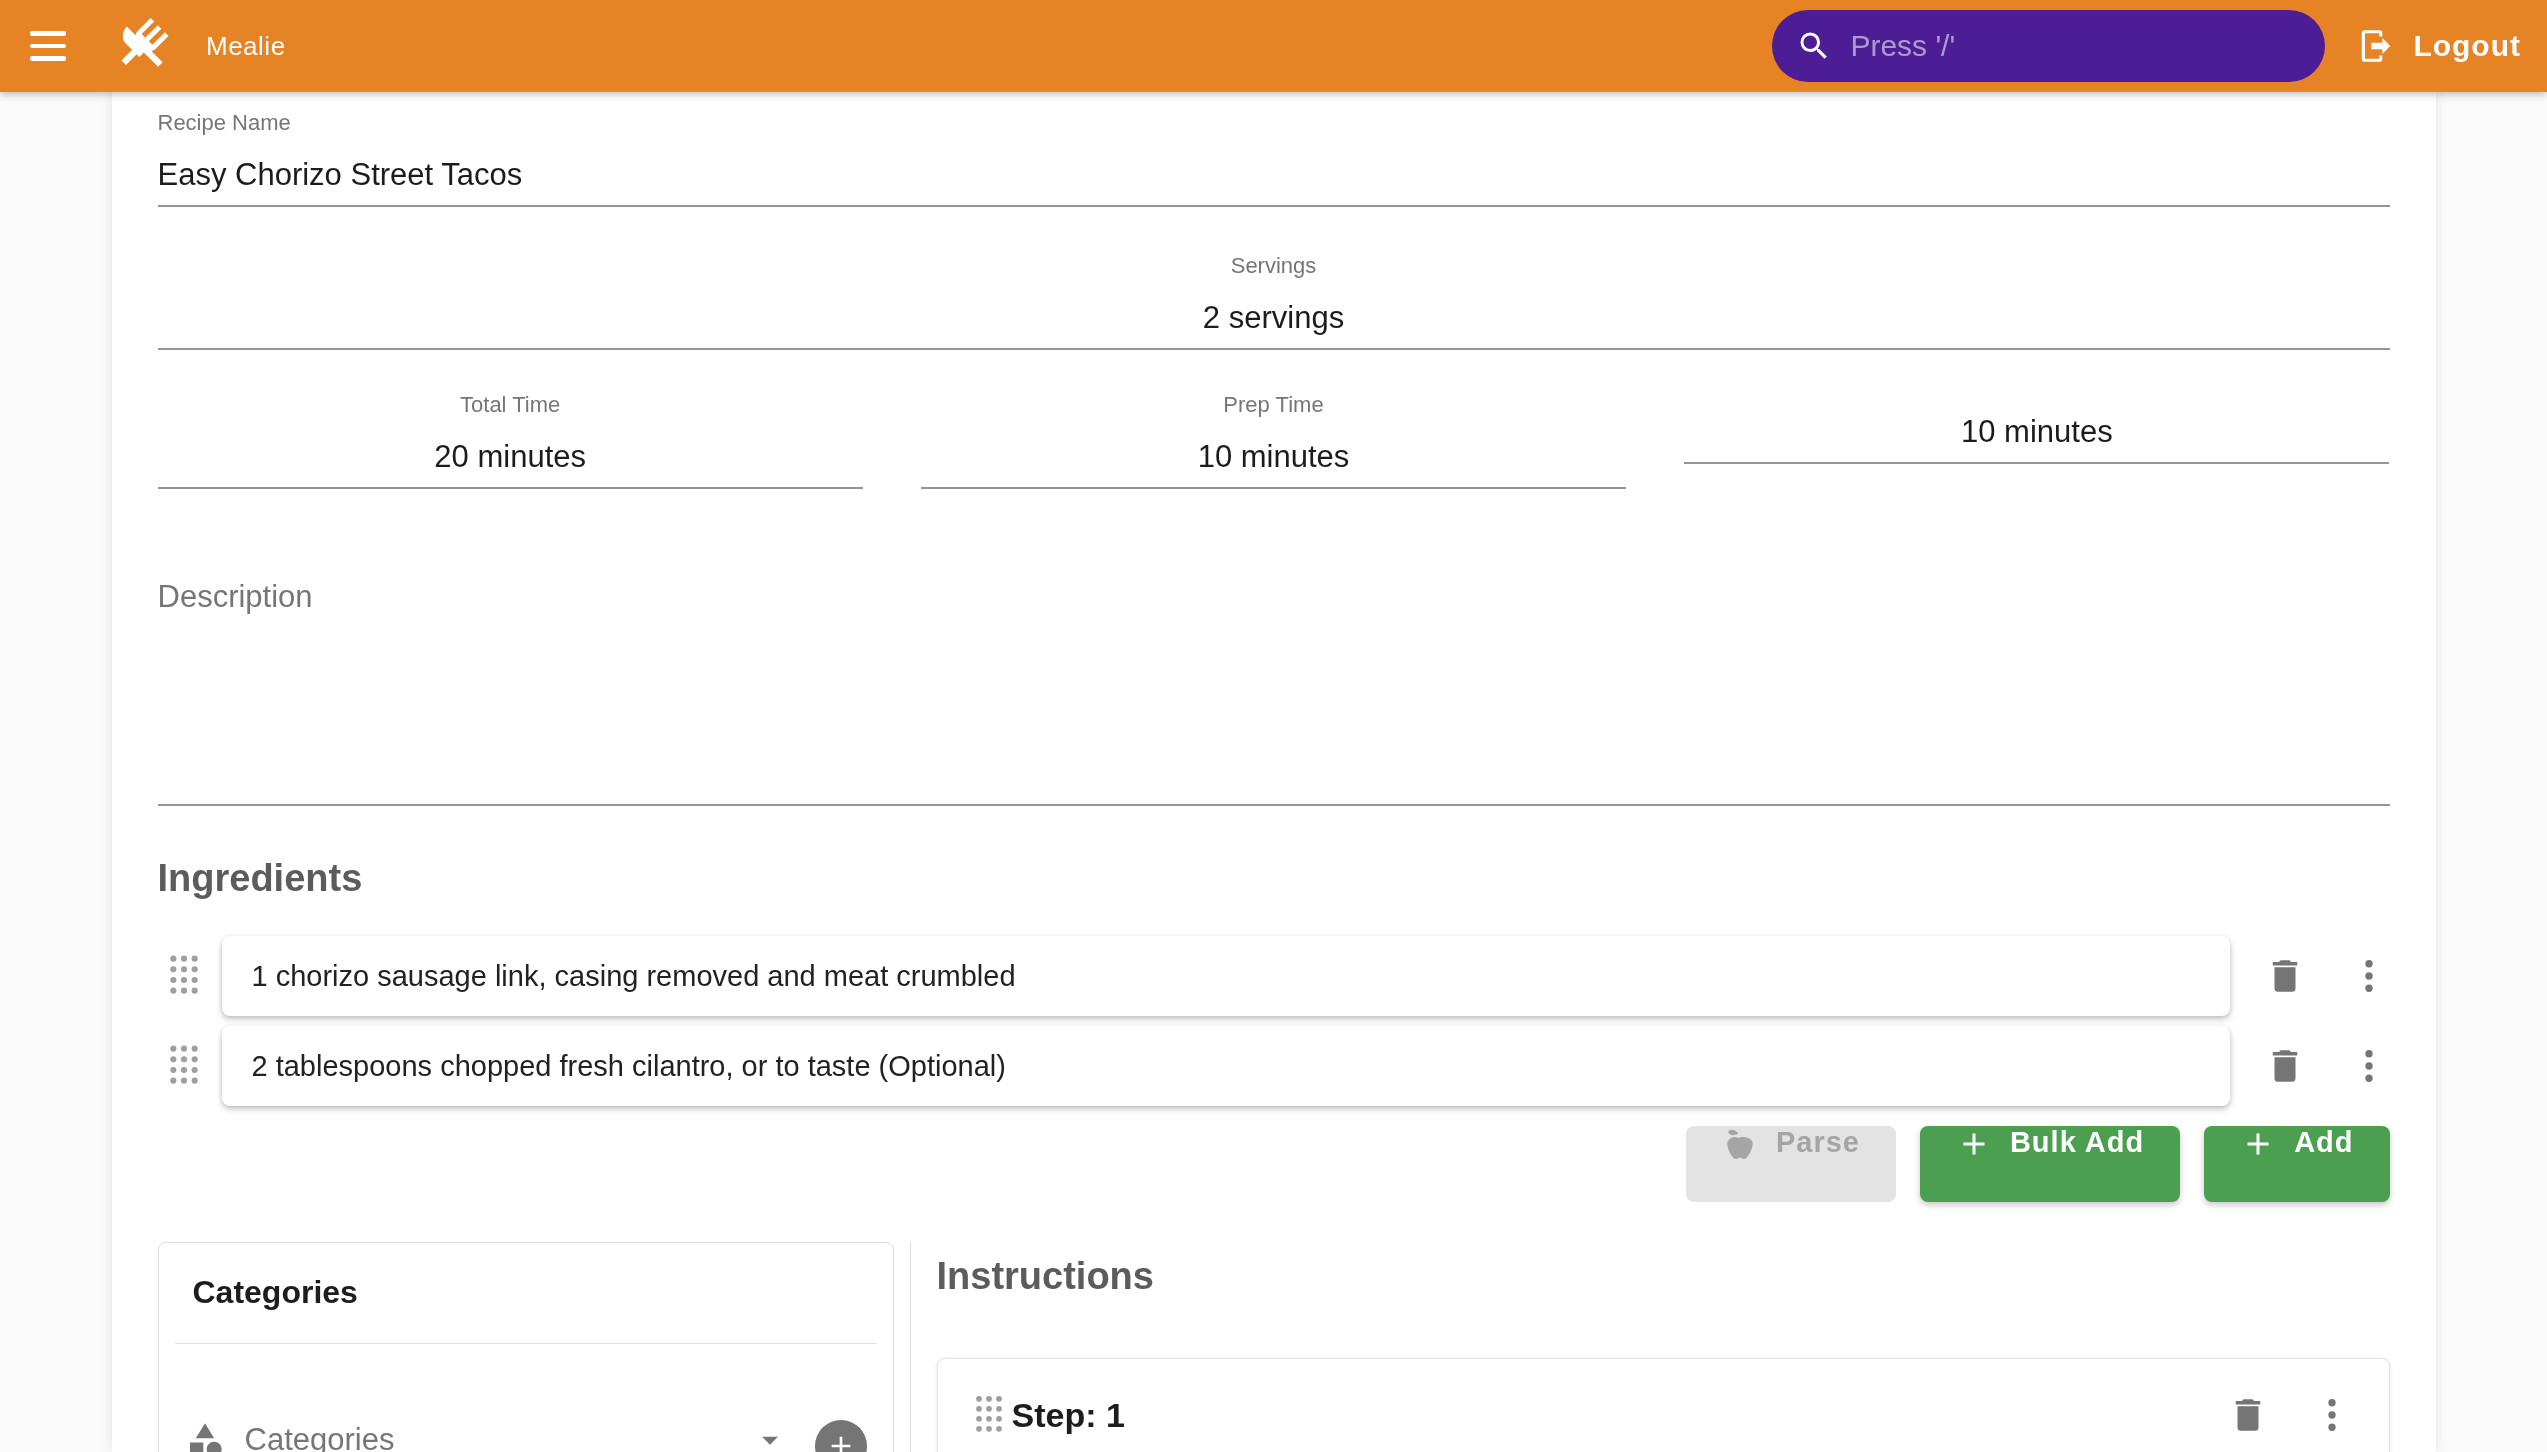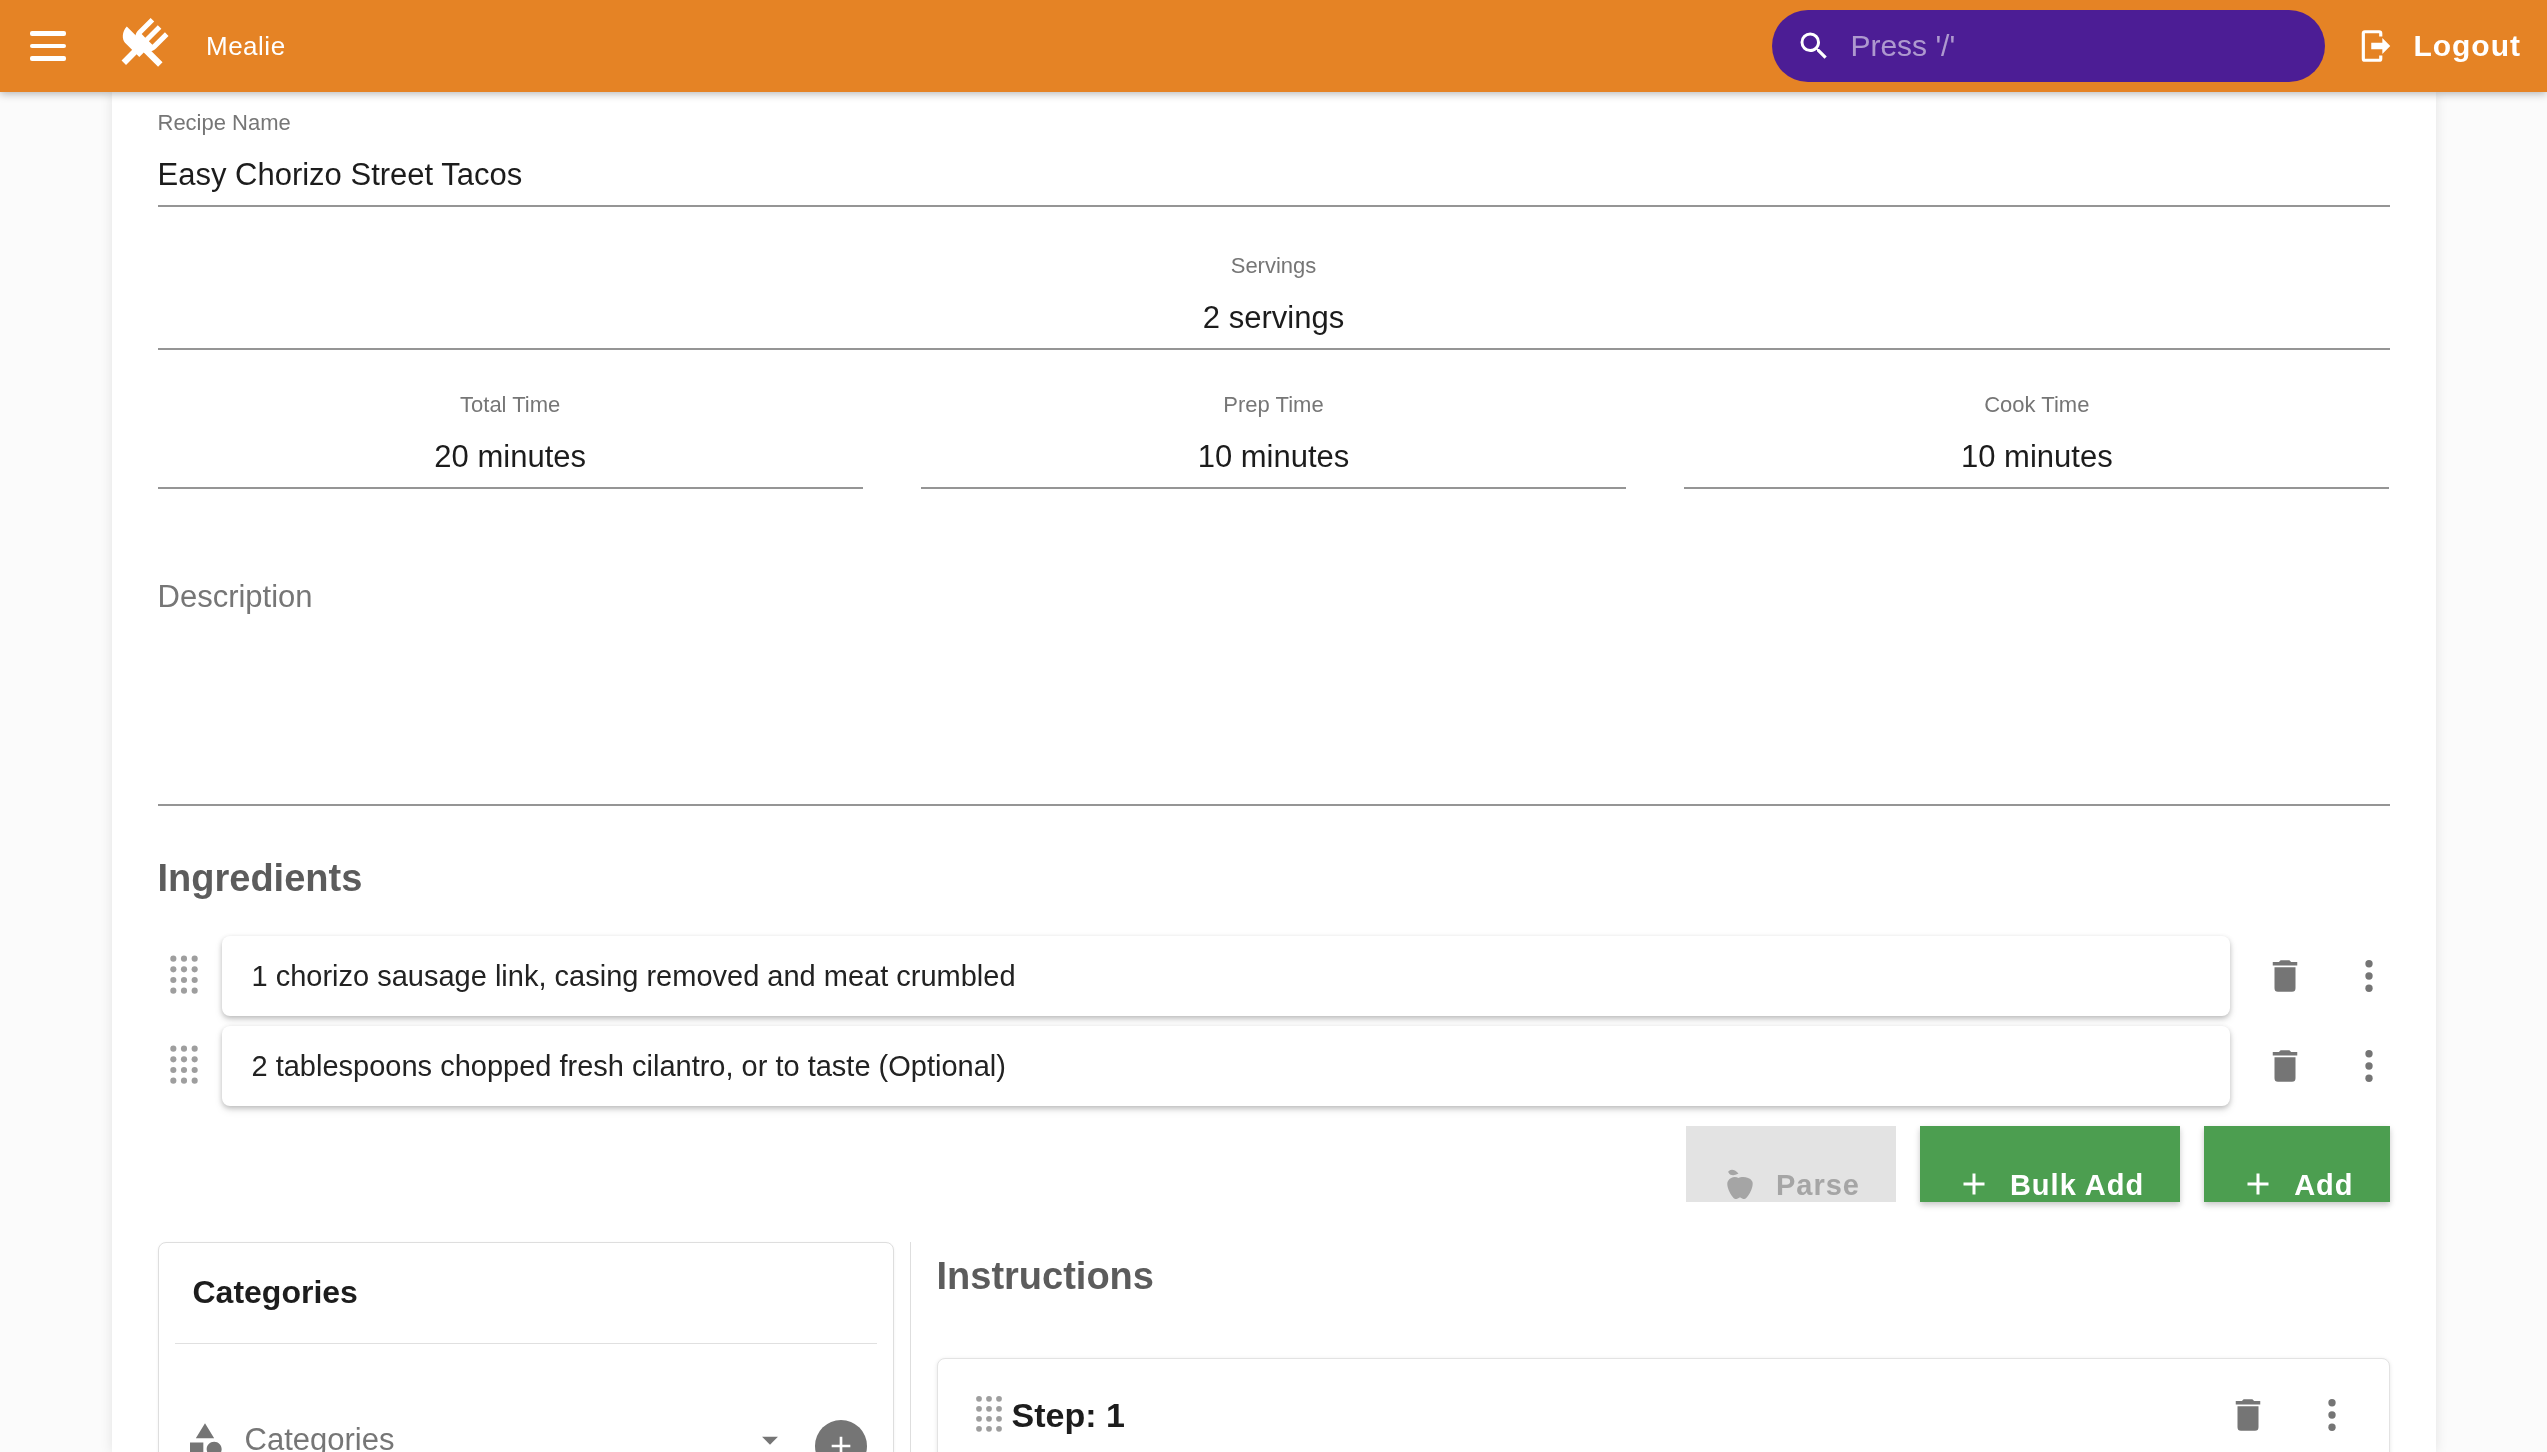--- a/index.html
+++ b/index.html
@@ -51,21 +51,21 @@
   .drag-handle svg { width:100%; height:100%; }
   .ing-card { flex:1; margin-left:22px; height:80px; background:#fff; border-radius:8px;
               box-shadow:0 2px 5px rgba(0,0,0,.20), 0 4px 9px rgba(0,0,0,.10);
               display:flex; align-items:center; padding:0 30px; font-size:29px; color:#222; cursor:text; }
   .row-icon { width:42px; height:42px; color:#757575; }
   .row-icon svg { width:100%; height:100%; }
   .trash-btn { margin-left:34px; }
   .kebab-btn { margin-left:42px; }
 
   .btn-row { display:flex; justify-content:flex-end; align-items:center; gap:24px; margin-top:20px; }
-  .btn { height:76px; border:none; border-radius:0; display:flex; align-items:flex-end; gap:18px;
+  .btn { height:76px; border:none; border-radius:8px; display:flex; align-items:flex-start; gap:18px;
          padding:0 36px; font-size:29px; font-weight:700; letter-spacing:1px; cursor:pointer;
          font-family:"Liberation Sans", sans-serif; }
   .btn svg { width:36px; height:36px; }
   .btn-disabled { background:#e3e3e3; color:#a5a5a5; cursor:default; }
   .btn-green { background:#4C9E50; color:#fff; box-shadow:0 3px 6px rgba(0,0,0,.22); }
 
   
   .bottom { display:flex; align-items:stretch; margin-top:40px; height:418px; }
   .cat-col { width:736px; flex:0 0 auto; }
   .cat-card { border:1px solid #dedede; border-radius:8px; height:418px; padding:0 16px;
@@ -152,21 +152,20 @@
       <div class="field-label">Total Time</div>
       <div class="field-value">20 minutes</div>
       <div class="underline"></div>
     </div>
     <div>
       <div class="field-label">Prep Time</div>
       <div class="field-value">10 minutes</div>
       <div class="underline"></div>
     </div>
     <div>
-      <div class="field-label">Cook Time</div>
       <div class="field-value">10 minutes</div>
       <div class="underline"></div>
     </div>
   </div>
 
   <div class="f-desc">
     <div class="desc-label">Description</div>
     <div class="desc-space"></div>
     <div class="underline"></div>
   </div>

